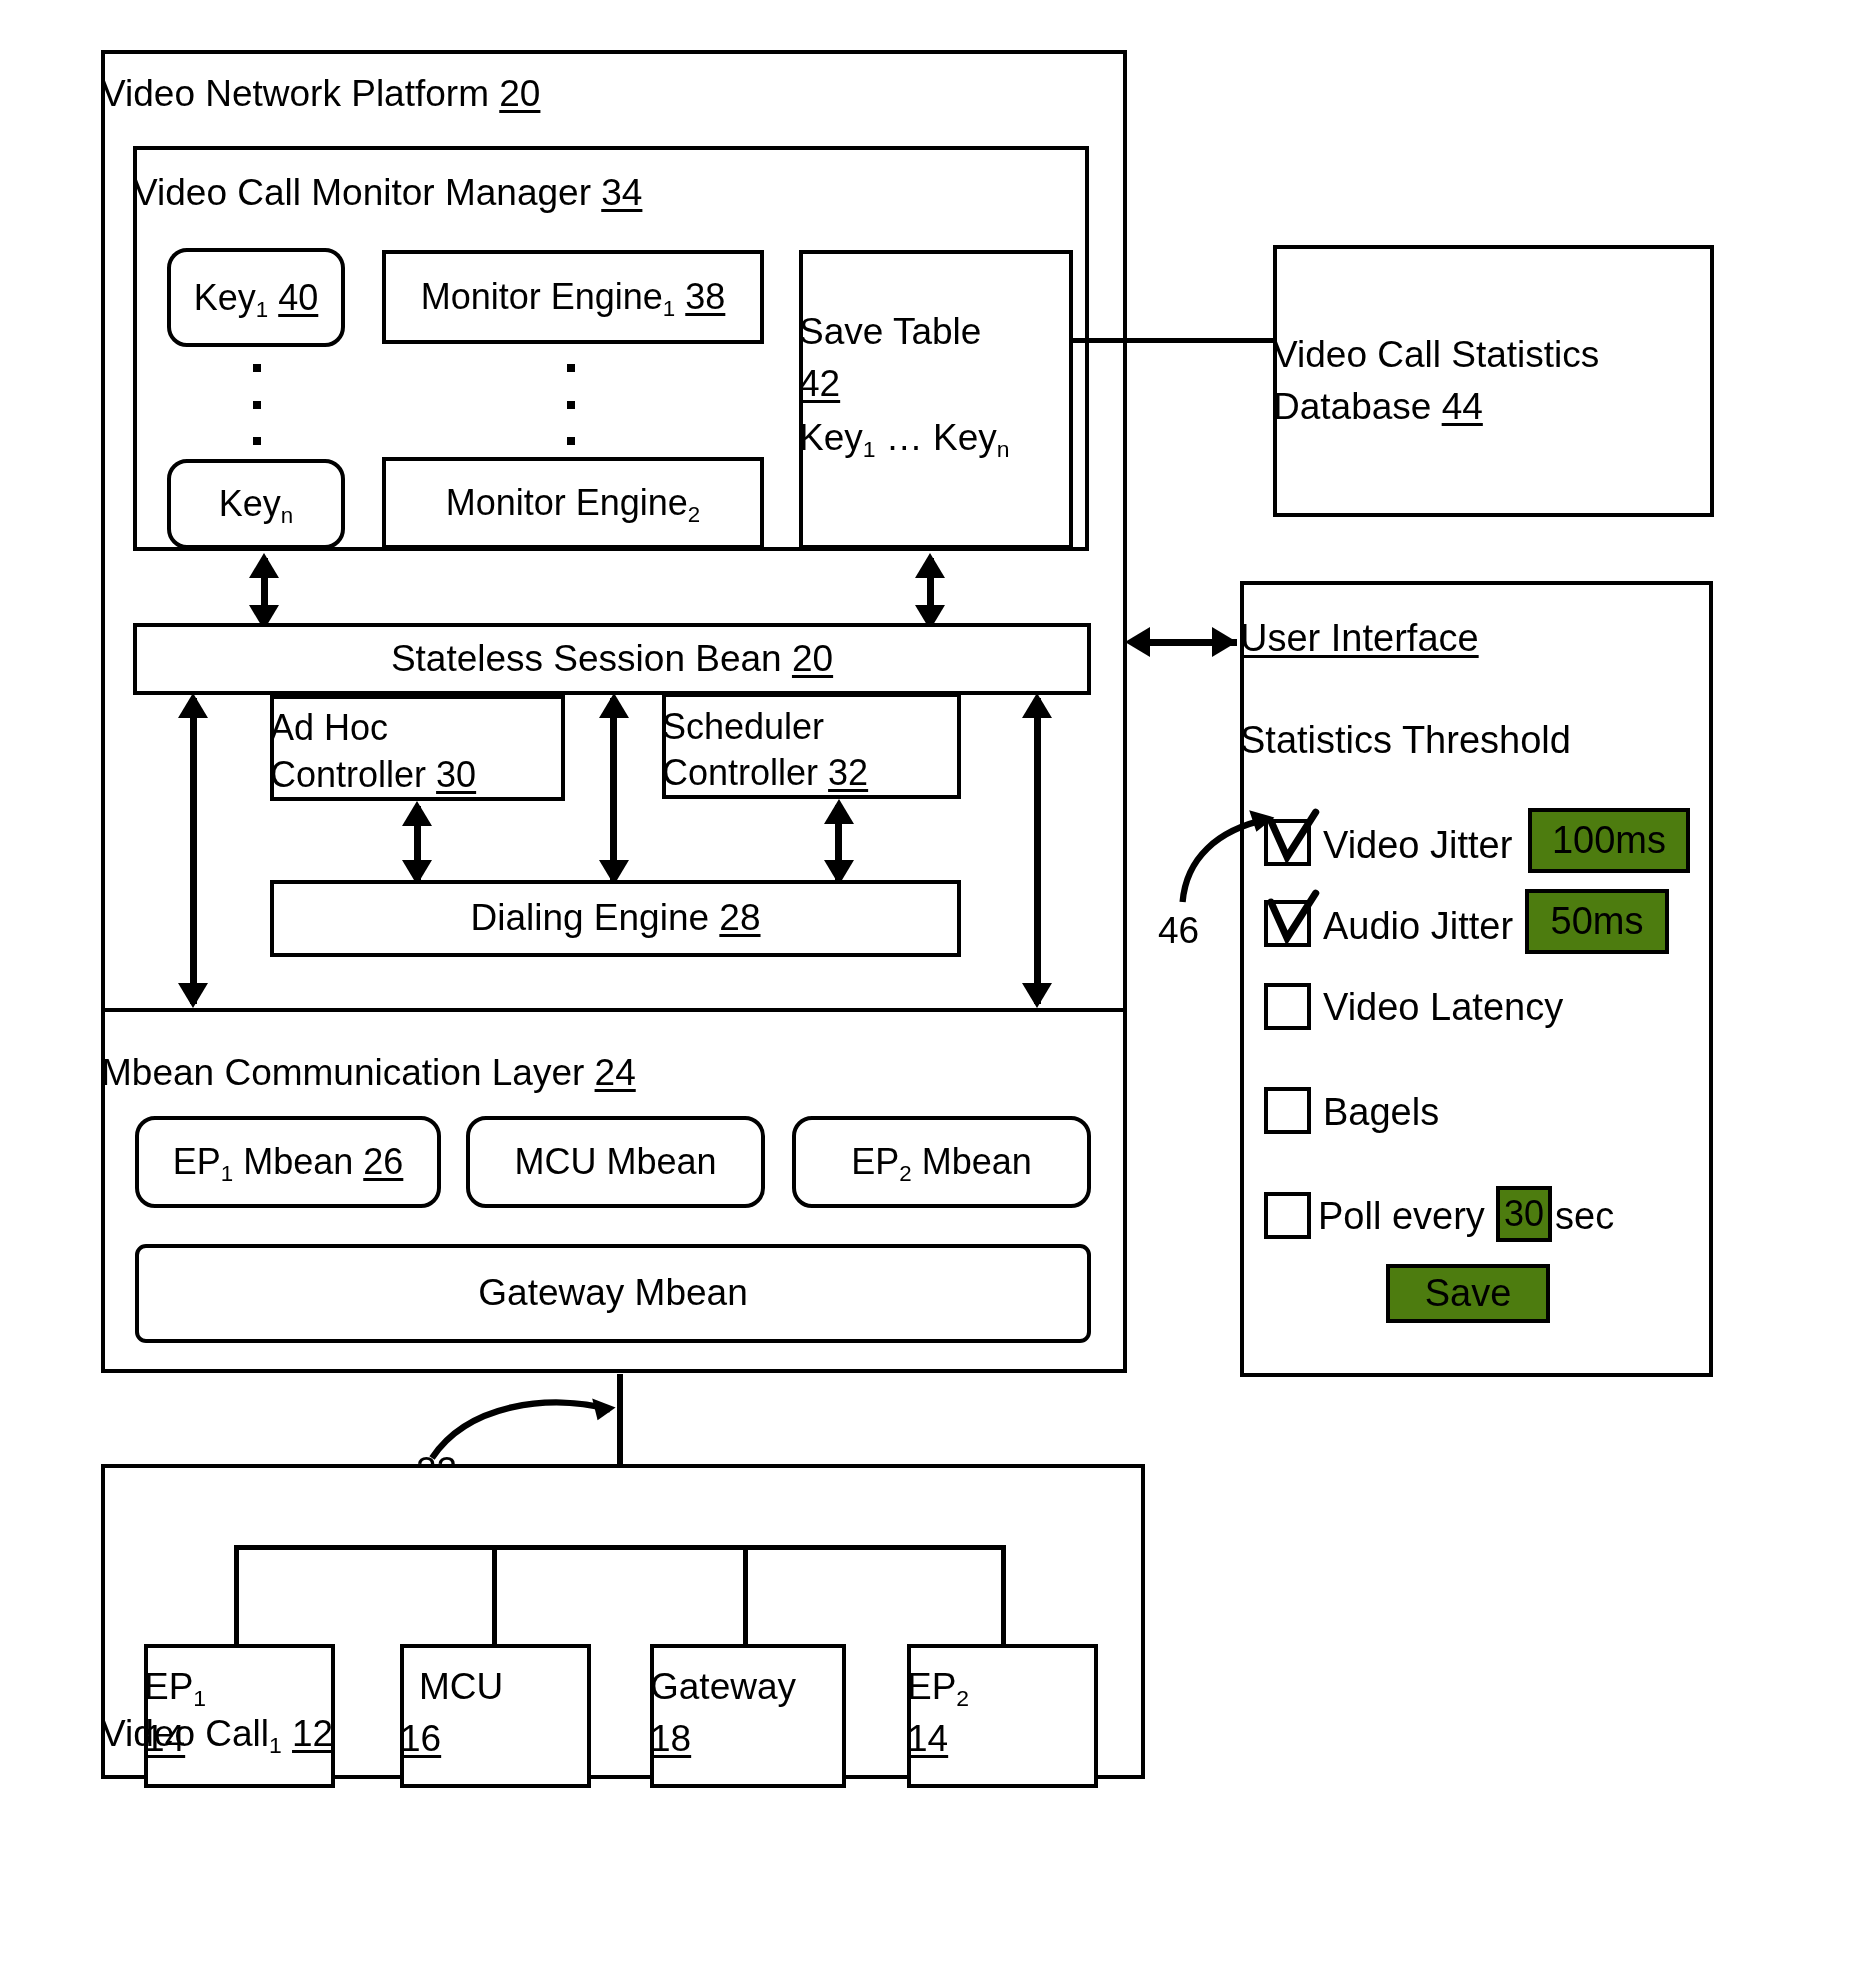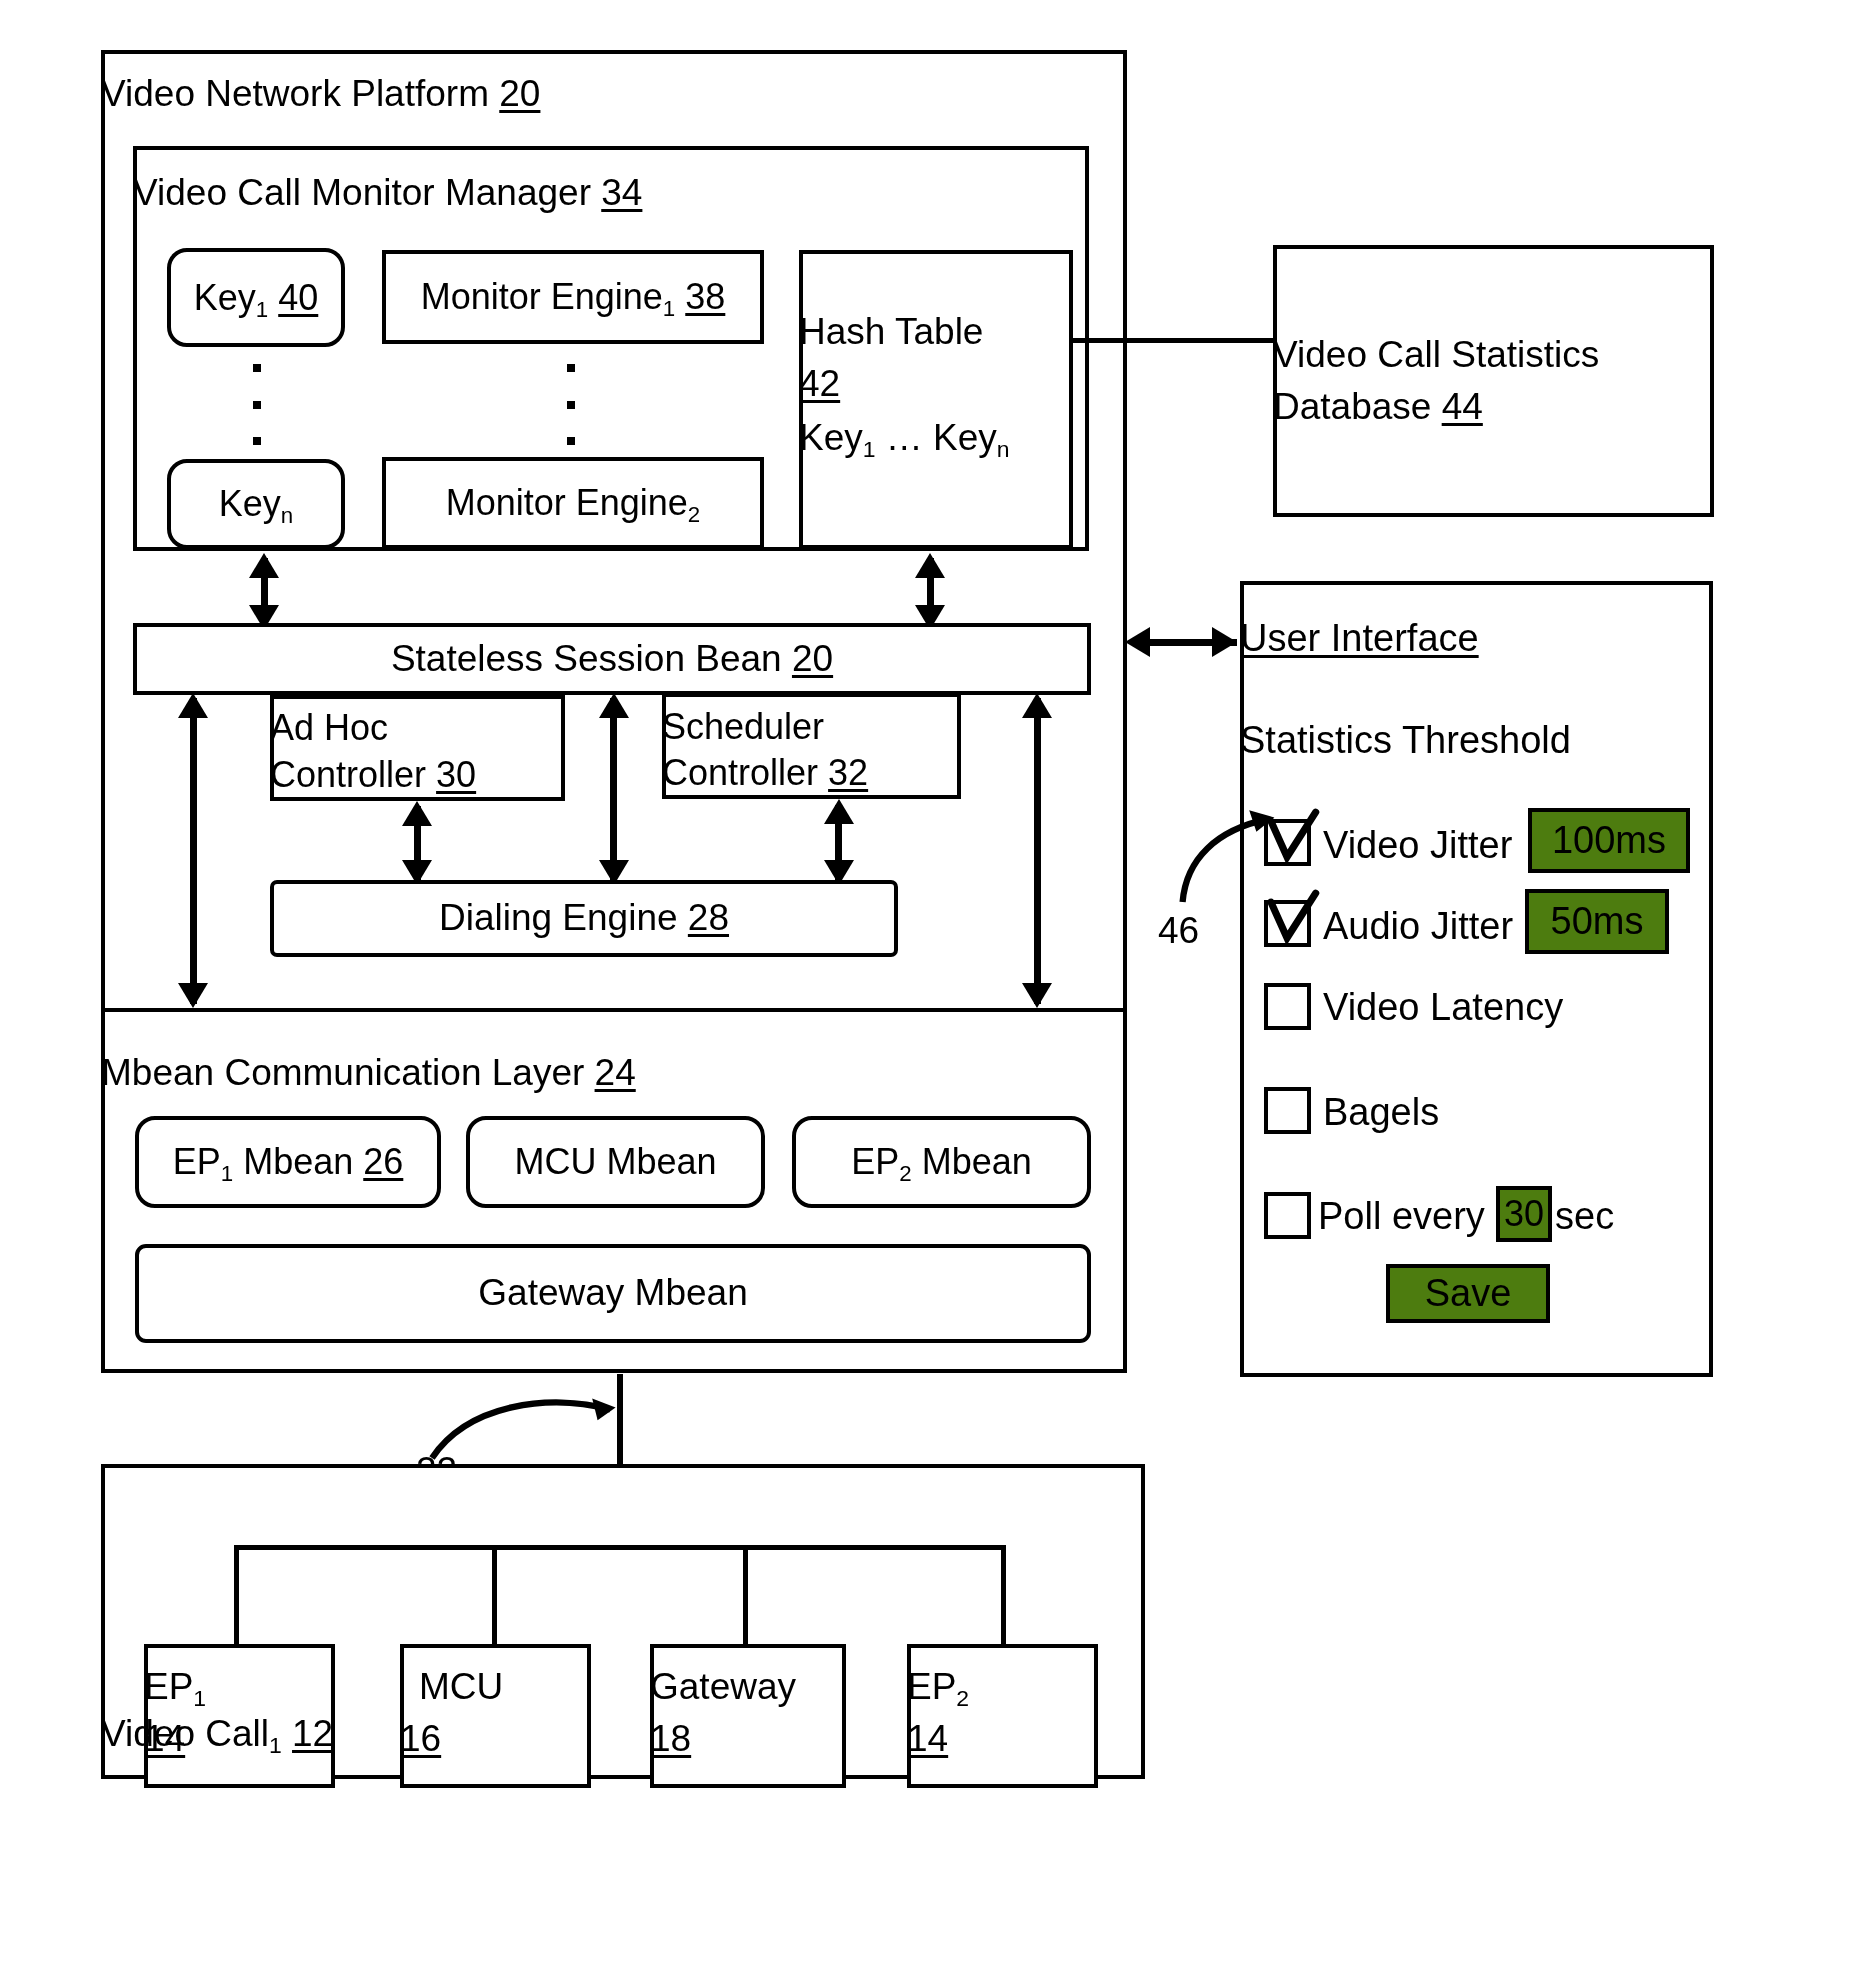--- a/index.html
+++ b/index.html
@@ -164,21 +164,21 @@
       <i></i>
   </div>
 
   <div class="box ctr" style="left:382px; top:457px; width:382px; height:92px; font-size:36px;">
     <span>
       <span>Monitor Engine</span><sub>2</sub>
     </span>
   </div>
 
   <div class="box" style="left:799px; top:250px; width:274px; height:299px;"></div>
-  <div class="lbl" style="left:799px; top:310px; width:274px; font-size:37px;">Hash Table</div>
+  <div class="lbl" style="left:799px; top:310px; width:274px; font-size:37px;">Save Table</div>
   <div class="lbl u" style="left:799px; top:362px; width:274px; font-size:37px;">42</div>
   <div class="lbl" style="left:799px; top:416px; width:274px; font-size:37px;">
     <span>Key</span><sub>1</sub><span> … </span><span>Key</span><sub>n</sub>
   </div>
 
   <div class="line" style="left:1073px; top:338px; width:200px; height:5.4px;"></div>
 
   <div class="box" style="left:1273px; top:245px; width:441px; height:272px;"></div>
   <div class="lbl" style="left:1273px; top:333px; width:441px; font-size:37px;">Video Call Statistics</div>
   <div class="lbl" style="left:1273px; top:385px; width:441px; font-size:37px;">
@@ -220,21 +220,21 @@
   <div class="ah down" style="left:402px; top:860px;"></div>
 
   <div class="line" style="left:835px; top:805px; width:7.2px; height:76px;"></div>
   <div class="ah up" style="left:824px; top:799px;"></div>
   <div class="ah down" style="left:824px; top:860px;"></div>
 
   <div class="line" style="left:610px; top:698px; width:7.2px; height:182px;"></div>
   <div class="ah up" style="left:599px; top:693px;"></div>
   <div class="ah down" style="left:599px; top:860px;"></div>
 
-  <div class="box ctr" style="left:270px; top:880px; width:628px; height:77px; font-size:37px;border-radius:7px;">
+  <div class="box ctr" style="left:270px; top:880px; width:691px; height:77px; font-size:37px;">
     <span>
       <span>Dialing Engine</span>
       <span class="u">28</span>
     </span>
   </div>
 
   <div class="line" style="left:190px; top:698px; width:7.2px; height:306px;"></div>
   <div class="ah up" style="left:178px; top:693px;"></div>
   <div class="ah down" style="left:178px; top:983px;"></div>
 

